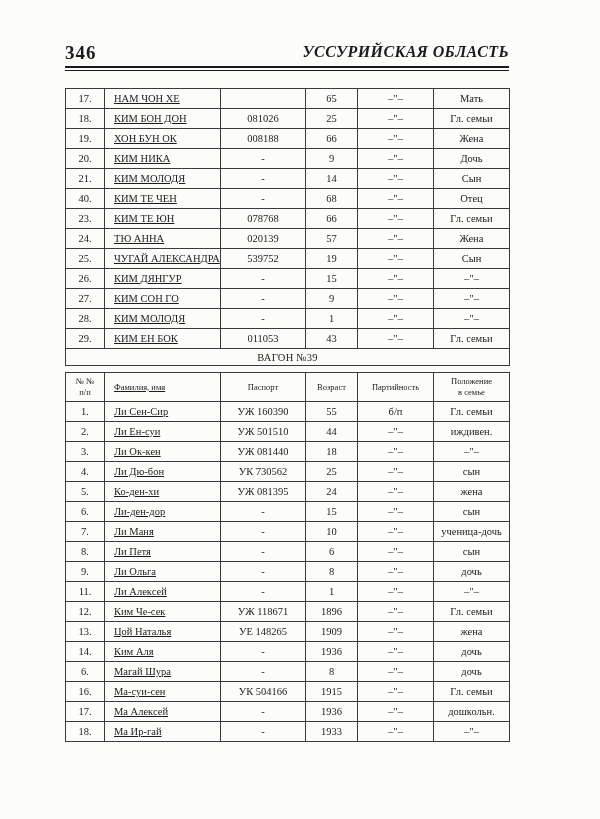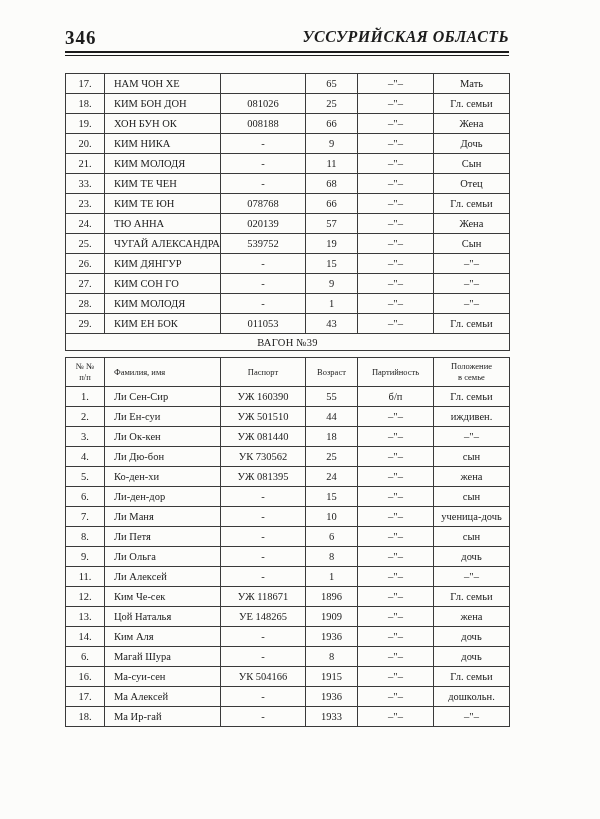--- a/index.html
+++ b/index.html
@@ -11,21 +11,21 @@
     height: 819px;
     background: #fcfcfa;
     font-family: "Liberation Serif", "DejaVu Serif", serif;
     color: #1c1c1c;
     overflow: hidden;
   }
   .page {
     box-sizing: border-box;
     width: 600px;
     height: 819px;
-    padding: 28px 0 0 65px;
+    padding: 43px 0 0 65px;
     position: relative;
   }
   .content {
     width: 444px;
   }
   .page-header {
     display: flex;
     justify-content: space-between;
     align-items: flex-end;
     width: 444px;
@@ -62,20 +62,21 @@
     padding: 0 3px;
     font-size: 10.5px;
     text-align: center;
     vertical-align: middle;
     overflow: hidden;
     white-space: nowrap;
   }
   .data-table .col-name {
     text-align: left;
     padding-left: 9px;
+    text-decoration: underline;
   }
   #table1 {
     margin-top: 17px;
   }
   #table2 {
     margin-top: 6px;
   }
   #table2 th {
     font-weight: 400;
     font-size: 8.5px;
@@ -141,26 +142,26 @@
             <td class="col-name">КИМ НИКА</td>
             <td class="col-passport">-</td>
             <td class="col-age">9</td>
             <td class="col-party">–"–</td>
             <td class="col-position">Дочь</td>
           </tr>
           <tr>
             <td class="col-num">21.</td>
             <td class="col-name">КИМ МОЛОДЯ</td>
             <td class="col-passport">-</td>
-            <td class="col-age">11</td>
+            <td class="col-age">14</td>
             <td class="col-party">–"–</td>
             <td class="col-position">Сын</td>
           </tr>
           <tr>
-            <td class="col-num">33.</td>
+            <td class="col-num">40.</td>
             <td class="col-name">КИМ ТЕ ЧЕН</td>
             <td class="col-passport">-</td>
             <td class="col-age">68</td>
             <td class="col-party">–"–</td>
             <td class="col-position">Отец</td>
           </tr>
           <tr>
             <td class="col-num">23.</td>
             <td class="col-name">КИМ ТЕ ЮН</td>
             <td class="col-passport">078768</td>

